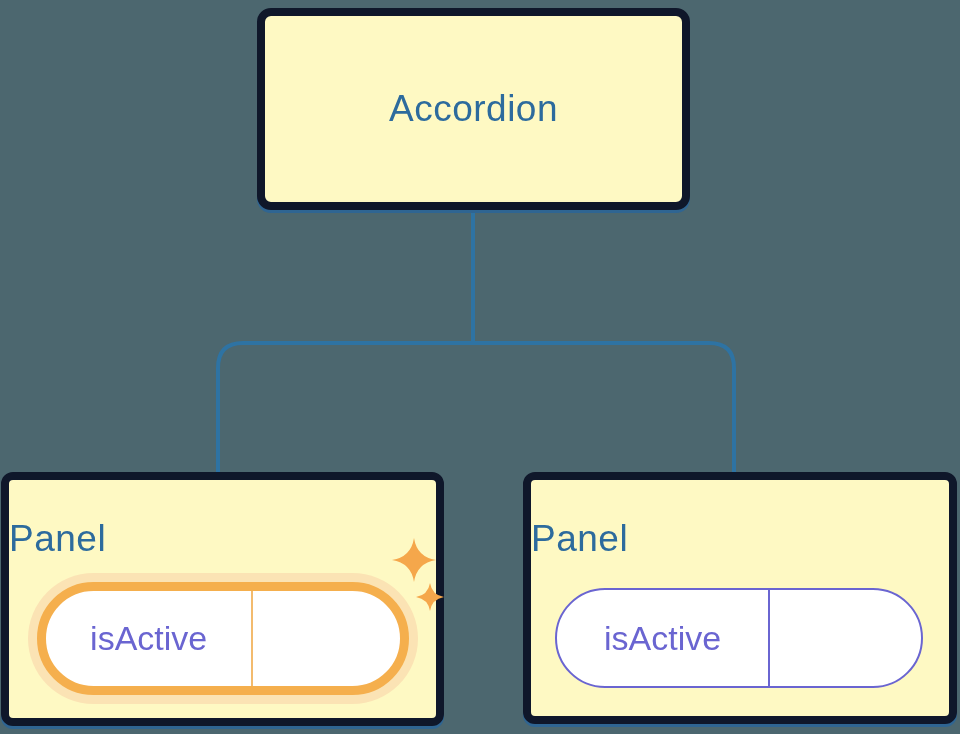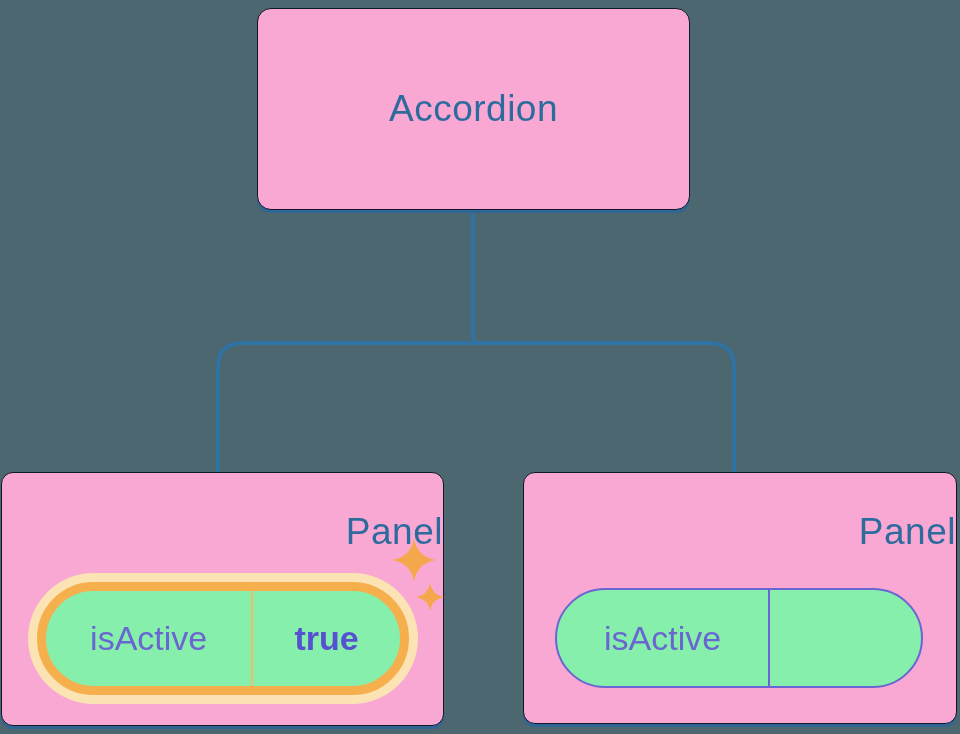--- a/index.html
+++ b/index.html
@@ -11,22 +11,22 @@
     position:relative;
     width:960px;height:734px;
     background:#4C676F;
     overflow:hidden;
   }
   .connector-svg{
     position:absolute;left:0;top:0;width:960px;height:734px;
   }
   .node{
     position:absolute;
-    background:#f9a8d4;
-    border:1px solid #0f172a;
+    background:#fef9c3;
+    border:8px solid #0f172a;
     box-shadow:0 3px 0 #2F6592;
     box-sizing:border-box;
   }
   .node-root{
     left:257px;top:8px;width:433px;height:202px;
     border-radius:14px;
     display:flex;align-items:center;justify-content:center;
   }
   .node-title{
     color:#2D6B9D;
@@ -39,33 +39,33 @@
   }
   .node-panel-left{
     left:1px;top:472px;width:443px;height:254px;
   }
   .node-panel-right{
     left:523px;top:472px;width:434px;height:252px;
   }
   .panel-title{
     position:absolute;
     top:38px;left:0;right:0;
-    text-align:right;
+    text-align:left;
     color:#2D6B9D;
     font-size:37px;
     font-weight:500;
     letter-spacing:0.5px;
   }
   .pill{
     position:absolute;
     box-sizing:border-box;
     border-radius:999px;
     display:flex;
     align-items:stretch;
-    background:#86efac;
+    background:#ffffff;
   }
   .pill-active{
     left:37px;top:582px;width:372px;height:113px;
     border:9px solid #F5AF4D;
     box-shadow:0 0 0 9px #FBE3B4;
   }
   .pill-inactive{
     left:555px;top:588px;width:368px;height:100px;
     border:2px solid #6A65D1;
   }
@@ -106,21 +106,20 @@
     <span class="node-title">Accordion</span>
   </div>
 
   <div class="node node-panel node-panel-left">
     <div class="panel-title">Panel</div>
   </div>
 
   <div class="pill pill-active">
     <div class="pill-cell pill-cell-key">isActive</div>
     <div class="pill-divider"></div>
-    <div class="pill-cell pill-cell-value pill-value-bold">true</div>
   </div>
 
   <svg class="sparkles-svg" viewBox="0 0 70 80" xmlns="http://www.w3.org/2000/svg">
     <path fill="#F5A74B" d="M29 5 Q32 24 51 27 Q32 30 29 49 Q26 30 7 27 Q26 24 29 5 Z"></path>
     <path fill="#F5A74B" d="M45 50 Q47 62 59 64 Q47 66 45 78 Q43 66 31 64 Q43 62 45 50 Z"></path>
   </svg>
 
   <div class="node node-panel node-panel-right">
     <div class="panel-title">Panel</div>
   </div>

